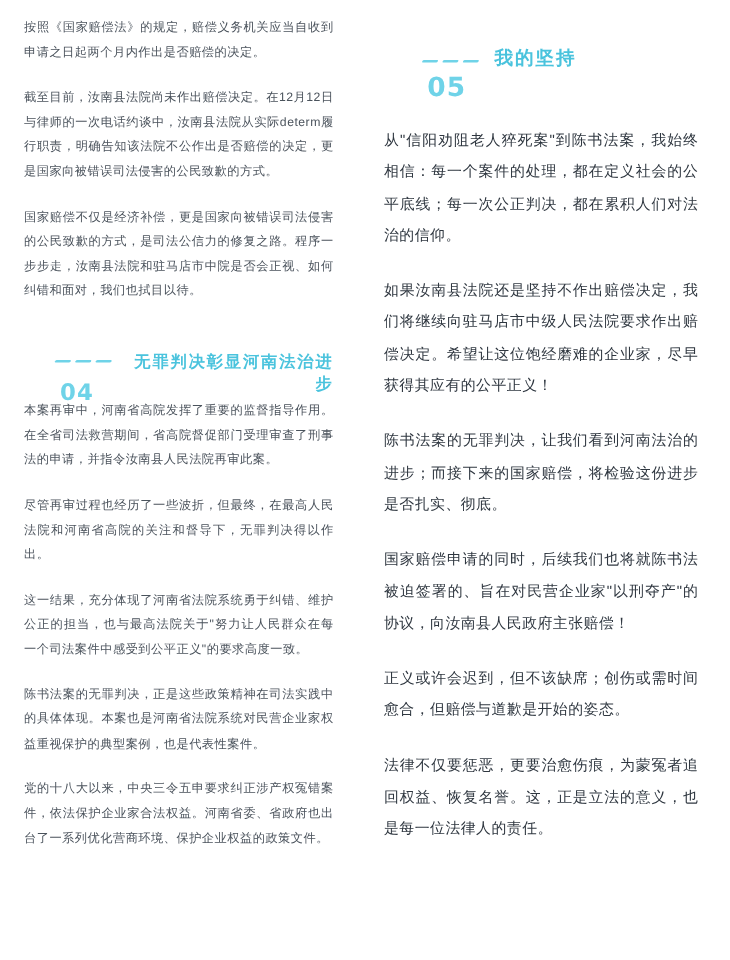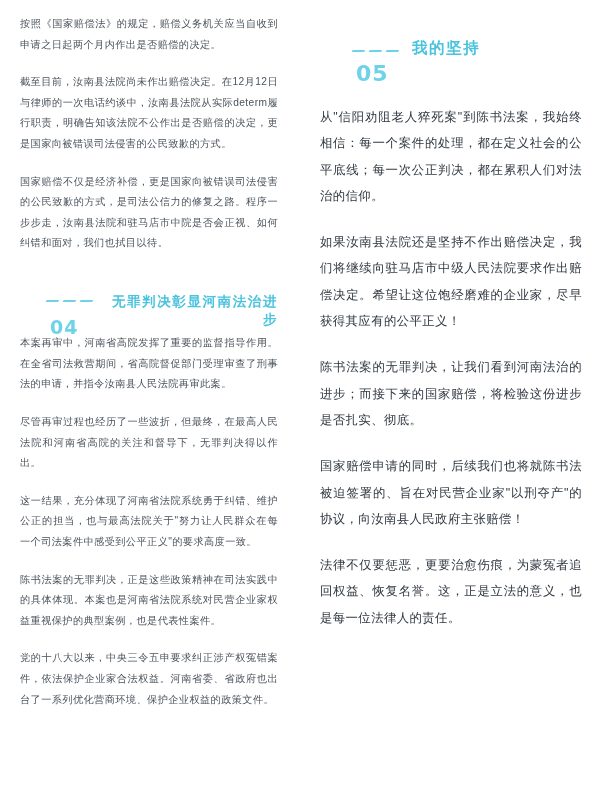--- a/index.html
+++ b/index.html
@@ -157,18 +157,19 @@
           <i></i>
         </div>
       <div class="sec-title big">我的坚持</div>
     </div>
 
     <div class="right-body">
       <p class="rtext">从"信阳劝阻老人猝死案"到陈书法案，我始终相信：每一个案件的处理，都在定义社会的公平底线；每一次公正判决，都在累积人们对法治的信仰。</p>
       <p class="rtext">如果汝南县法院还是坚持不作出赔偿决定，我们将继续向驻马店市中级人民法院要求作出赔偿决定。希望让这位饱经磨难的企业家，尽早获得其应有的公平正义！</p>
       <p class="rtext">陈书法案的无罪判决，让我们看到河南法治的进步；而接下来的国家赔偿，将检验这份进步是否扎实、彻底。</p>
       <p class="rtext">国家赔偿申请的同时，后续我们也将就陈书法被迫签署的、旨在对民营企业家"以刑夺产"的协议，向汝南县人民政府主张赔偿！</p>
+      <p class="rtext">正义或许会迟到，但不该缺席；创伤或需时间愈合，但赔偿与道歉是开始的姿态。</p>
       <p class="rtext tight">法律不仅要惩恶，更要治愈伤痕，为蒙冤者追回权益、恢复名誉。这，正是立法的意义，也是每一位法律人的责任。</p>
     </div>
 
   </div>
 
 </div>
 
 </body></html>

